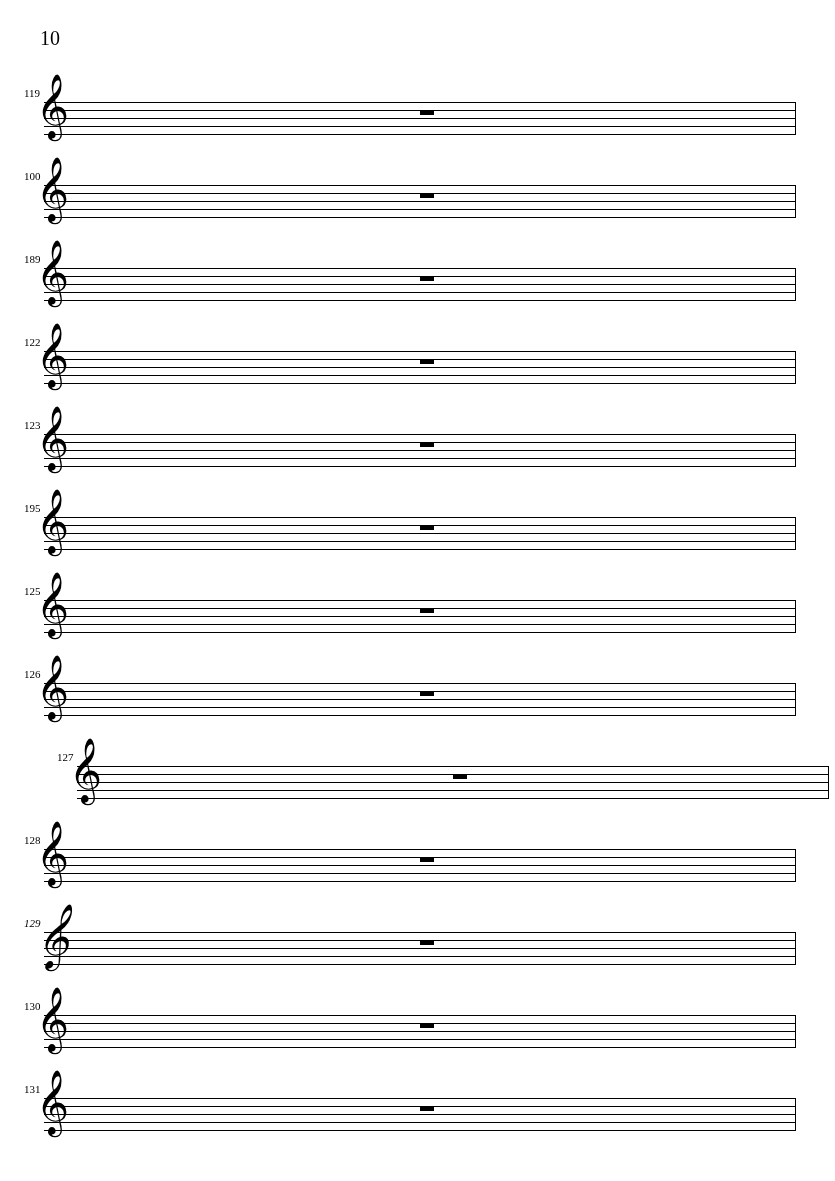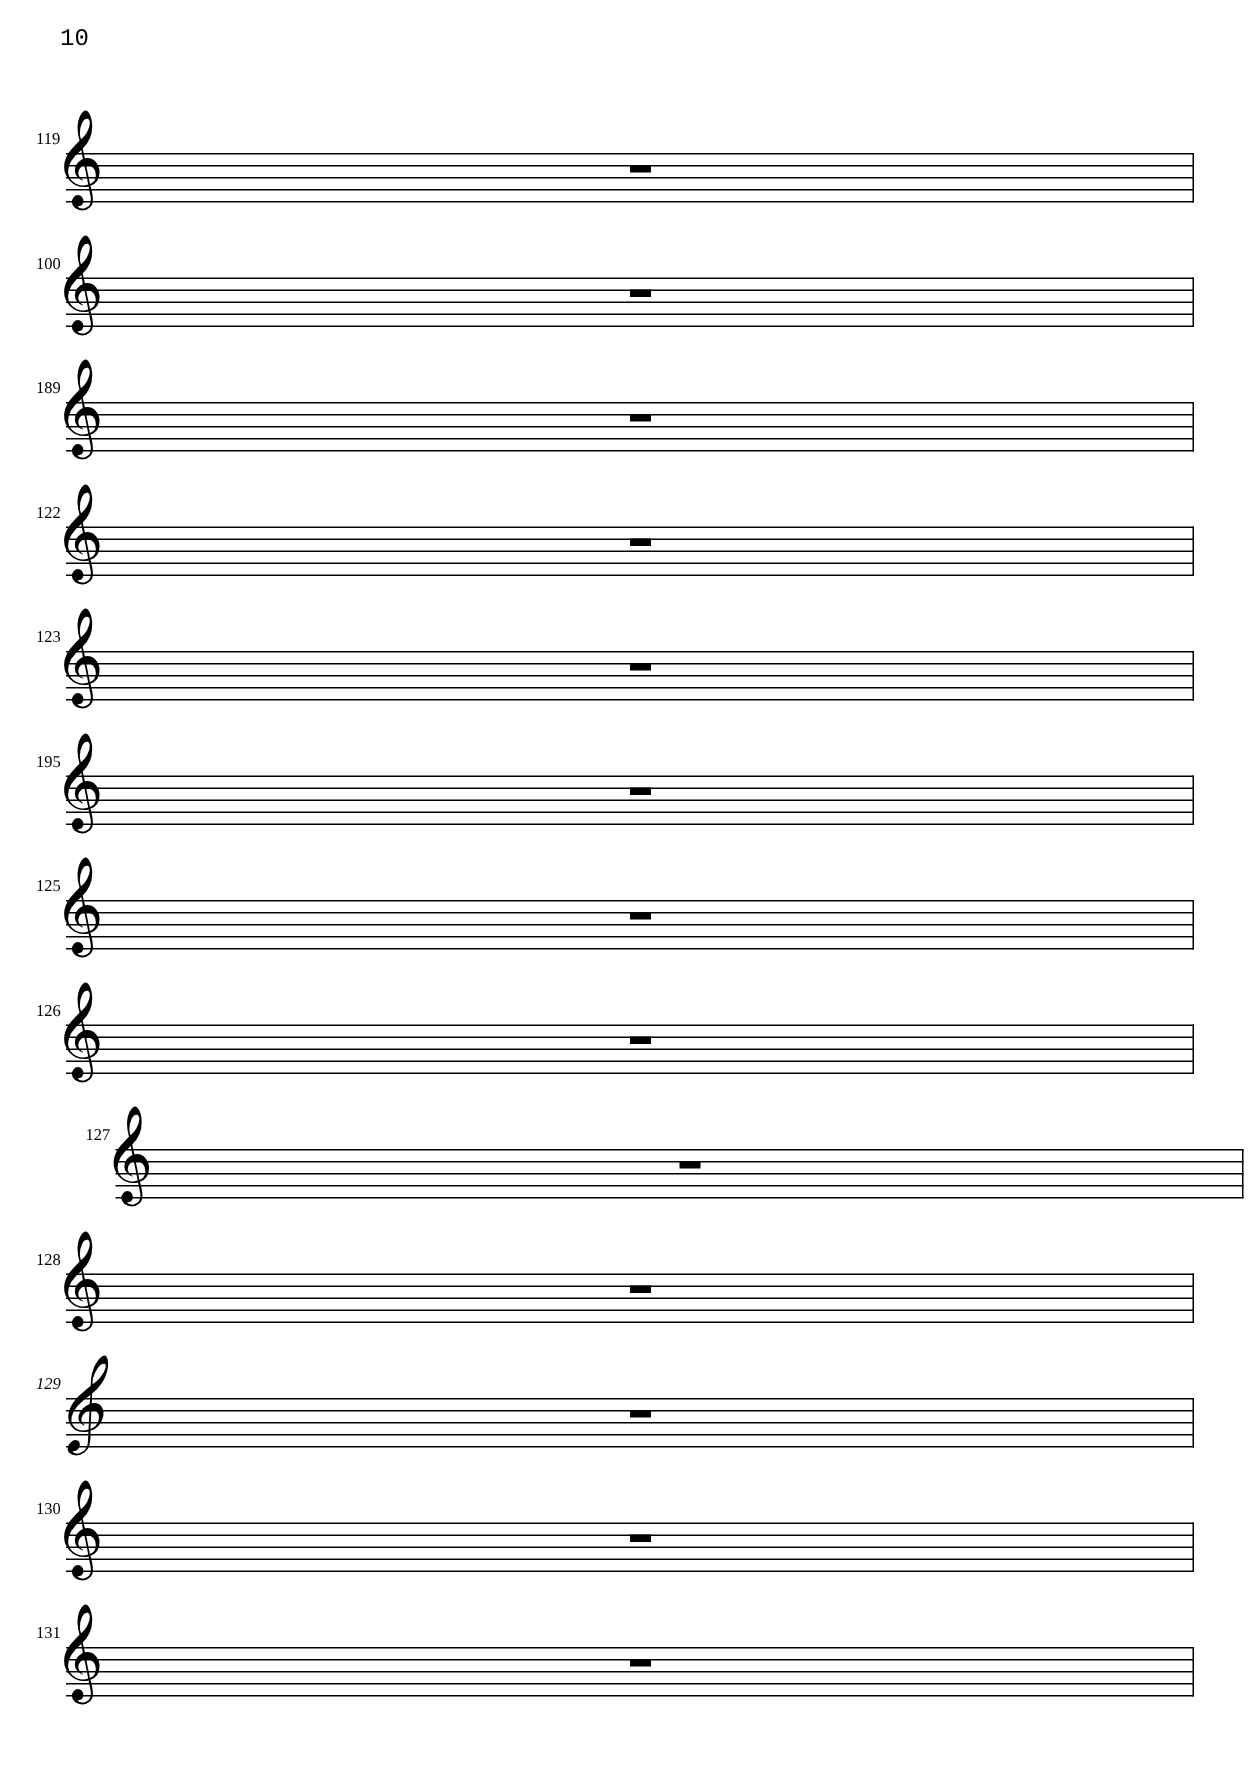--- a/index.html
+++ b/index.html
@@ -19,23 +19,23 @@
   #page {
     position: relative;
     width: 835px;
     height: 1181px;
     background: #ffffff;
   }
 
   .page-number {
     position: absolute;
     left: 40px;
-    top: 18px;
-    font-family: Liberation Mono, monospace;
-    font-size: 16px;
+    top: 30px;
+    font-family: Liberation Serif, serif;
+    font-size: 20px;
     line-height: 16px;
     color: #000000;
   }
 
   .systems {
     position: absolute;
     left: 0;
     top: 0;
     width: 835px;
     height: 1181px;

